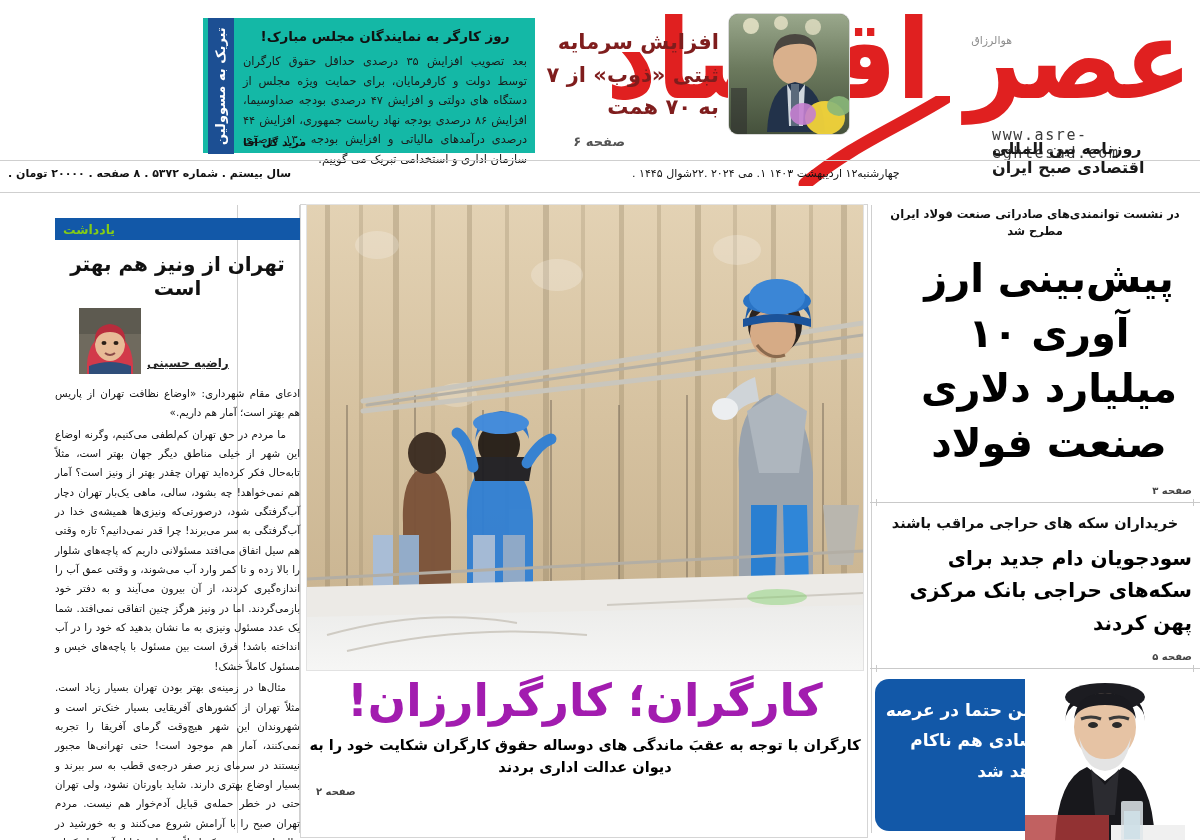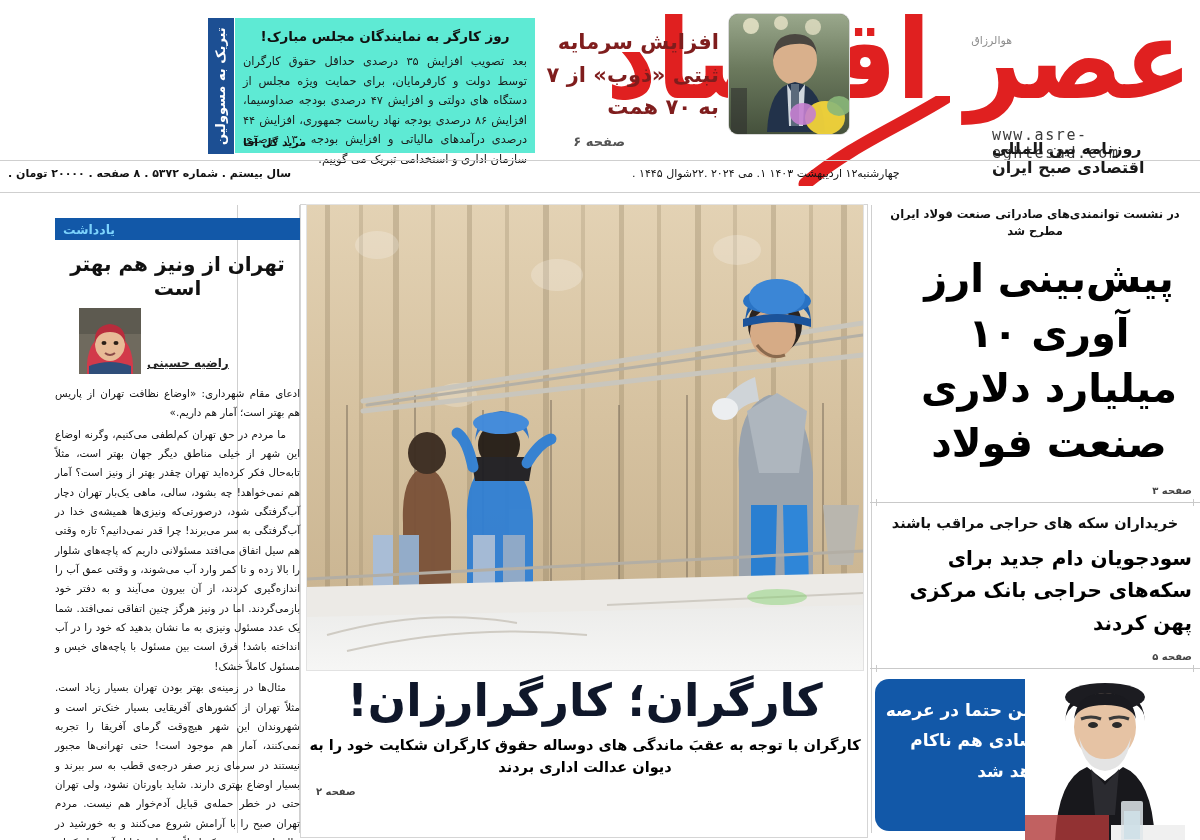--- a/index.html
+++ b/index.html
@@ -60,21 +60,22 @@
     color:#7f1d1d;
   }
   .top-mid-page{
     position:absolute;right:230px;top:128px;
     font-size:13px;color:#555;font-weight:bold;
   }
 
   
   .congrat{
     position:absolute;right:665px;top:18px;width:300px;height:135px;
-    background:#5eead4;
+    background:#14b8a6;
+    padding-left:32px;
   }
   .congrat-title{
     position:absolute;right:10px;top:10px;width:280px;
     text-align:center;font-size:13.5px;font-weight:bold;color:#111;
   }
   .congrat-body{
     position:absolute;right:8px;top:34px;width:284px;
     text-align:justify;font-size:11.4px;line-height:1.72;color:#1a1a1a;
   }
   .congrat-sign{
@@ -159,39 +160,39 @@
     position:absolute;right:10px;top:0px;width:160px;height:168px;
     overflow:hidden;
   }
 
   
   .mainphoto{
     position:relative;width:556px;height:465px;margin:4px auto 0 auto;
     overflow:hidden;border:1px solid #e2e2e2;background:#cbb89a;
   }
   .main-head{
-    font-size:45px;font-weight:bold;color:#0f172a;text-align:center;
+    font-size:45px;font-weight:bold;color:#a21caf;text-align:center;
     line-height:1.15;margin-top:4px;letter-spacing:-1px;
   }
   .main-sub{
     font-size:14.5px;font-weight:bold;color:#000;text-align:center;
     line-height:1.5;margin-top:8px;
   }
   .main-page{
     font-size:10px;color:#444;font-weight:bold;text-align:left;
     margin-top:8px;padding-left:16px;
   }
   .mid-frame{
     position:absolute;right:332px;top:204px;width:566px;height:632px;
     border:1px solid #d5d5d5;
   }
 
   
   .note-label{
-    width:245px;height:22px;background:#1258a8;color:#7dd3fc;
+    width:245px;height:22px;background:#1258a8;color:#84cc16;
     font-size:12.5px;font-weight:bold;
     display:flex;align-items:center;justify-content:flex-end;
     padding-left:0;padding-right:0;
     box-sizing:border-box;
     margin:18px 0 0 auto;
   }
   .note-label span{padding-left:8px;}
   .note-title{
     font-size:20px;font-weight:bold;color:#111;text-align:center;
     margin-top:12px;width:245px;margin-left:auto;

